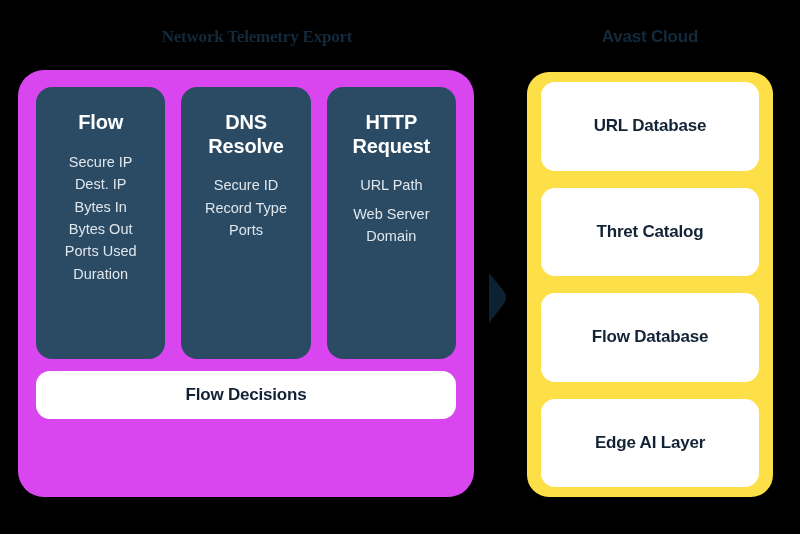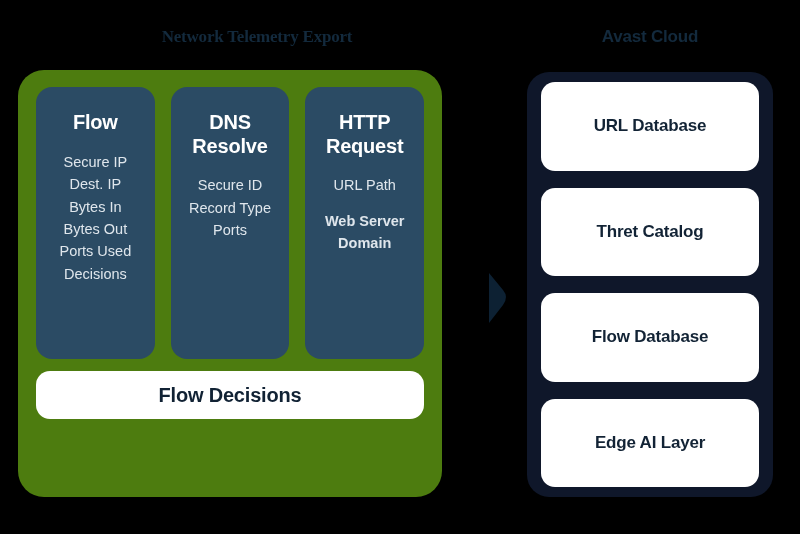--- a/index.html
+++ b/index.html
@@ -28,23 +28,23 @@
     white-space: nowrap;
   }
   #title-left  { left: 18px;  top: 27px; width: 478px; font-family: Liberation Serif, serif; }
   #title-right { left: 527px; top: 27px; width: 246px; }
 
   
   #left-panel {
     position: absolute;
     left: 18px;
     top: 70px;
-    width: 424px;
+    width: 456px;
     height: 427px;
-    background: #4d7c0f;
+    background: #d946ef;
     border-radius: 26px;
     box-sizing: border-box;
     padding: 17px 18px 18px 18px;
     display: flex;
     flex-direction: column;
   }
 
   #columns {
     display: flex;
     gap: 16px;
@@ -68,54 +68,54 @@
     line-height: 1.18;
     letter-spacing: -0.2px;
     margin-bottom: 16px;
   }
   .column-items {
     color: #dfe6ec;
     font-size: 14.5px;
     line-height: 1.55;
     font-weight: normal;
   }
-  .column-items .item.gap-before { margin-top: 13px; font-weight: bold; }
+  .column-items .item.gap-before { margin-top: 6px; }
 
   
   .wide-bar {
     background: #ffffff;
     border-radius: 14px;
     height: 48px;
     margin-top: 12px;
     display: flex;
     align-items: center;
     justify-content: center;
     color: #112234;
-    font-size: 20px;
+    font-size: 17px;
     font-weight: bold;
     letter-spacing: -0.2px;
   }
 
   
   #connector {
     position: absolute;
     left: 489px;
     top: 273px;
     width: 22px;
     height: 50px;
   }
 
   
   #right-panel {
     position: absolute;
     left: 527px;
     top: 72px;
     width: 246px;
     height: 425px;
-    background: #0f172a;
+    background: #fde047;
     border-radius: 22px;
     box-sizing: border-box;
     padding: 10px 14px;
     display: flex;
     flex-direction: column;
     justify-content: space-between;
     gap: 17px;
   }
   .cloud-card {
     background: #ffffff;
@@ -143,21 +143,21 @@
   <div id="columns">
 
     <div class="column-card">
       <div class="column-head">Flow</div>
       <div class="column-items">
         <div class="item">Secure IP</div>
         <div class="item">Dest. IP</div>
         <div class="item">Bytes In</div>
         <div class="item">Bytes Out</div>
         <div class="item">Ports Used</div>
-        <div class="item">Decisions</div>
+        <div class="item">Duration</div>
       </div>
     </div>
 
     <div class="column-card">
       <div class="column-head">DNS Resolve</div>
       <div class="column-items">
         <div class="item">Secure ID</div>
         <div class="item">Record Type</div>
         <div class="item">Ports</div>
       </div>

